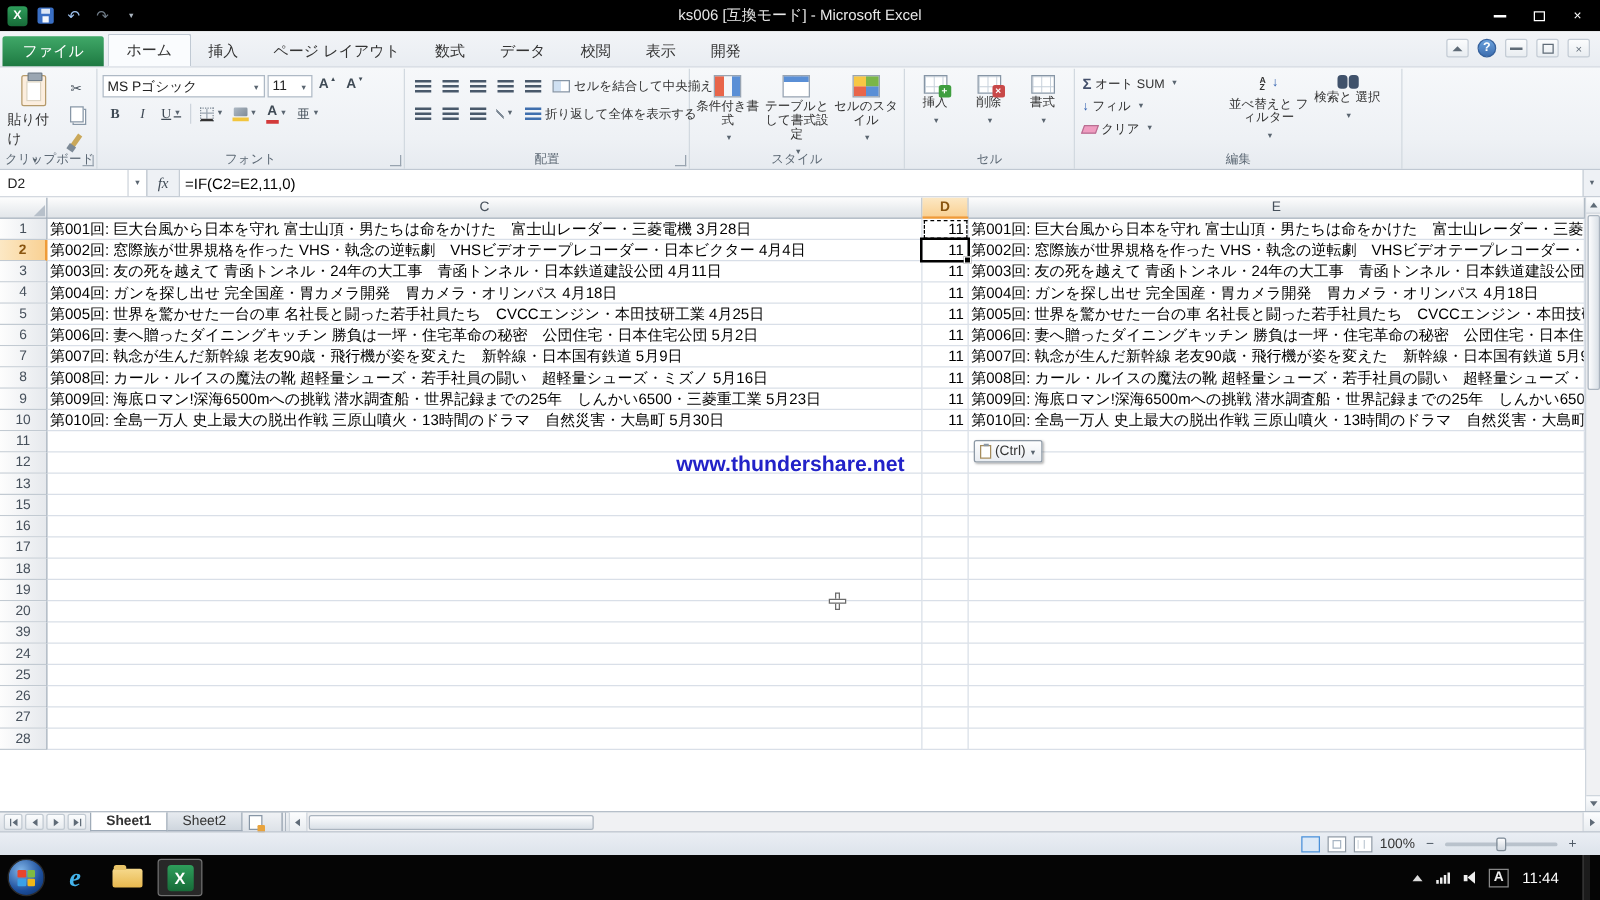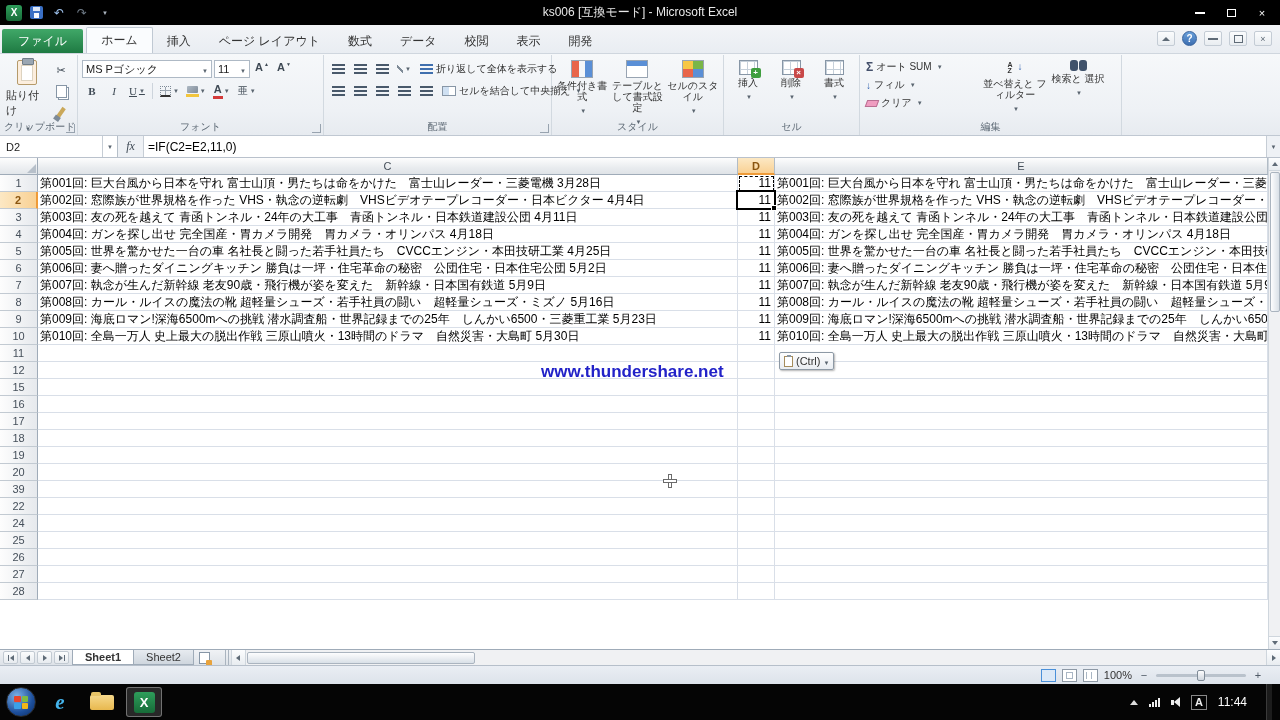--- a/index.html
+++ b/index.html
@@ -327,47 +327,47 @@
       <div class="frow">
         <span class="sbtn">
             <span class="bars"></span>
           </span>
         <span class="sbtn">
             <span class="bars"></span>
           </span>
         <span class="sbtn">
             <span class="bars"></span>
           </span>
+        <span class="sbtn">
+            <span class="bars"></span>
+          </span>
+        <span class="sbtn">
+            <span class="bars"></span>
+          </span>
+        <div class="txtbtn car">
+          <span class="ic-merge"></span>
+          <span>セルを結合して中央揃え</span>
+        </div>
+      </div>
+      <div class="frow">
+        <span class="sbtn">
+            <span class="bars"></span>
+          </span>
+        <span class="sbtn">
+            <span class="bars"></span>
+          </span>
+        <span class="sbtn">
+            <span class="bars"></span>
+          </span>
         <span class="sbtn car">
             <span class="ic-orient"></span>
           </span>
         <div class="txtbtn">
           <span class="bars blue" style="margin-bottom:8px"></span>
           <span>折り返して全体を表示する</span>
-        </div>
-      </div>
-      <div class="frow">
-        <span class="sbtn">
-            <span class="bars"></span>
-          </span>
-        <span class="sbtn">
-            <span class="bars"></span>
-          </span>
-        <span class="sbtn">
-            <span class="bars"></span>
-          </span>
-        <span class="sbtn">
-            <span class="bars"></span>
-          </span>
-        <span class="sbtn">
-            <span class="bars"></span>
-          </span>
-        <div class="txtbtn car">
-          <span class="ic-merge"></span>
-          <span>セルを結合して中央揃え</span>
         </div>
       </div>
       <div class="glabel">配置</div>
       <span class="launcher"></span>
     </div>
 
 
     <div class="rgroup" style="width:172px">
       <div class="gbody">
         <div class="vbig">
@@ -528,20 +528,26 @@
           <div class="cell num" style="width: 37px;"></div>
           <div class="cell" style="width: 493px;"></div>
         </div>
         <div class="grow">
           <div class="rowh">12</div>
           <div class="cell" style="width: 700px;"></div>
           <div class="cell num" style="width: 37px;"></div>
           <div class="cell" style="width: 493px;"></div>
         </div>
         <div class="grow">
+          <div class="rowh">13</div>
+          <div class="cell" style="width: 700px;"></div>
+          <div class="cell num" style="width: 37px;"></div>
+          <div class="cell" style="width: 493px;"></div>
+        </div>
+        <div class="grow">
           <div class="rowh">15</div>
           <div class="cell" style="width: 700px;"></div>
           <div class="cell num" style="width: 37px;"></div>
           <div class="cell" style="width: 493px;"></div>
         </div>
         <div class="grow">
           <div class="rowh">16</div>
           <div class="cell" style="width: 700px;"></div>
           <div class="cell num" style="width: 37px;"></div>
           <div class="cell" style="width: 493px;"></div>
@@ -565,26 +571,20 @@
           <div class="cell" style="width: 493px;"></div>
         </div>
         <div class="grow">
           <div class="rowh">20</div>
           <div class="cell" style="width: 700px;"></div>
           <div class="cell num" style="width: 37px;"></div>
           <div class="cell" style="width: 493px;"></div>
         </div>
         <div class="grow">
           <div class="rowh">39</div>
-          <div class="cell" style="width: 700px;"></div>
-          <div class="cell num" style="width: 37px;"></div>
-          <div class="cell" style="width: 493px;"></div>
-        </div>
-        <div class="grow">
-          <div class="rowh">22</div>
           <div class="cell" style="width: 700px;"></div>
           <div class="cell num" style="width: 37px;"></div>
           <div class="cell" style="width: 493px;"></div>
         </div>
         <div class="grow">
           <div class="rowh">24</div>
           <div class="cell" style="width: 700px;"></div>
           <div class="cell num" style="width: 37px;"></div>
           <div class="cell" style="width: 493px;"></div>
         </div>

